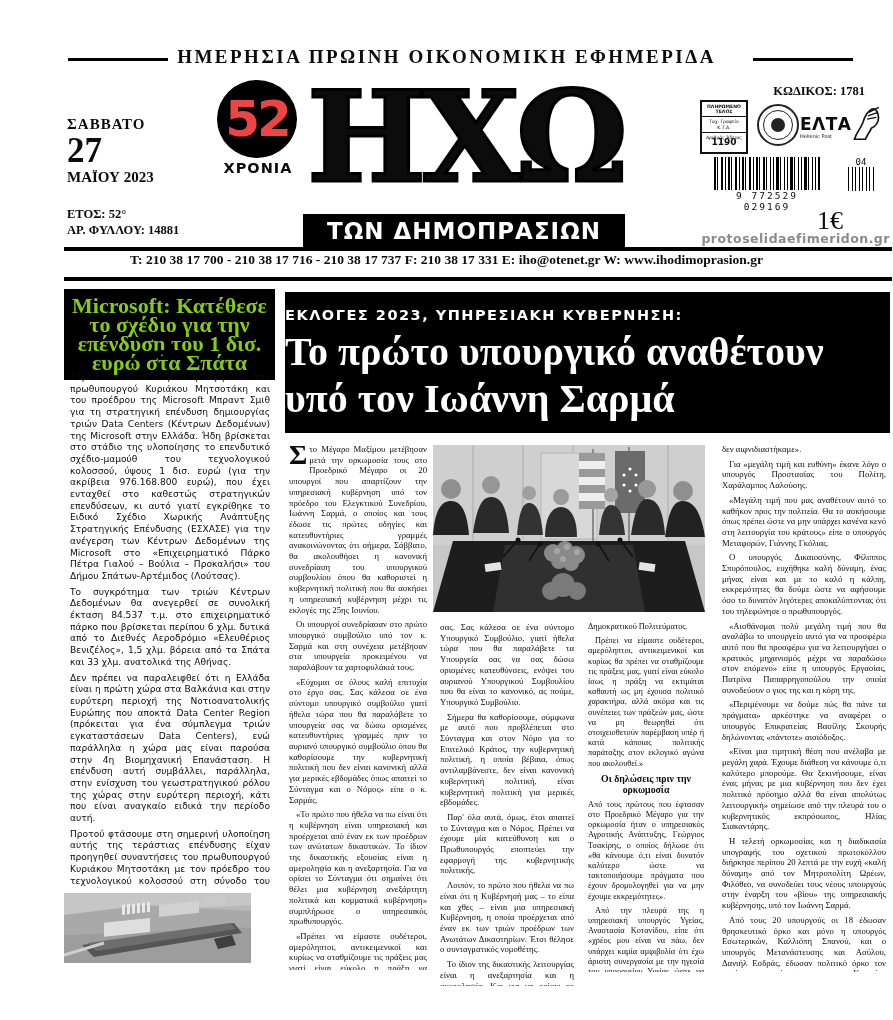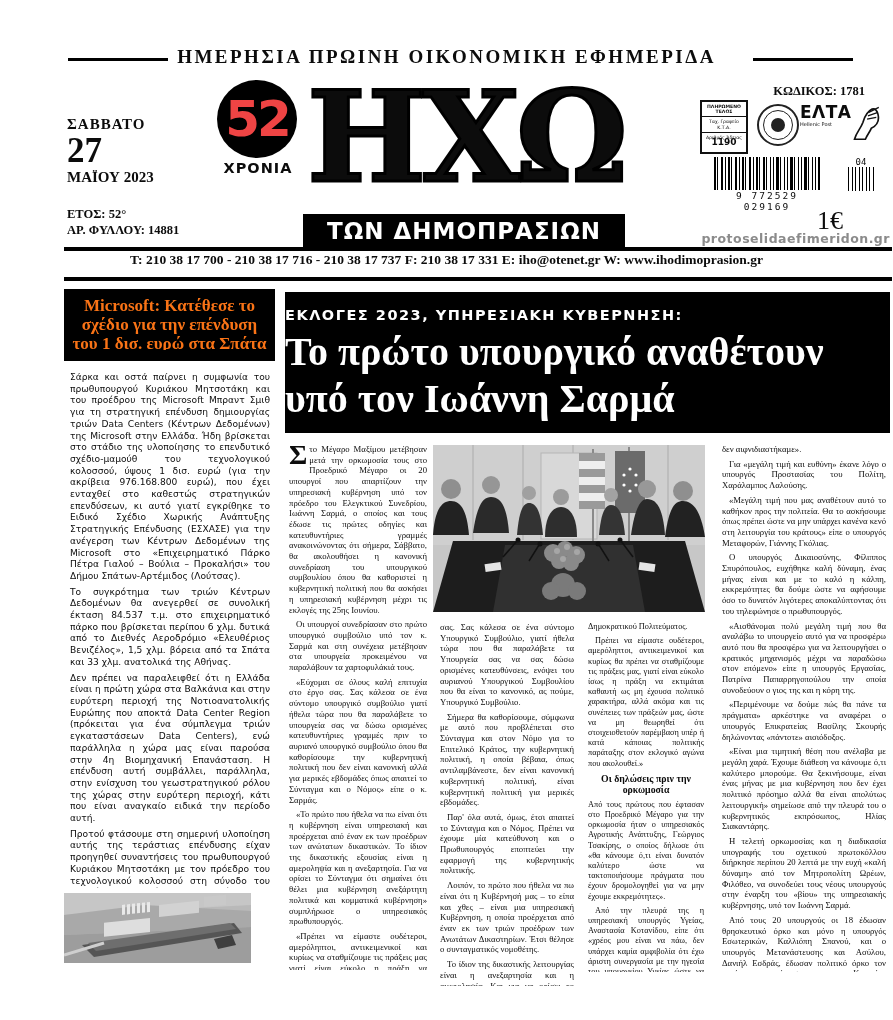--- a/index.html
+++ b/index.html
@@ -34,39 +34,39 @@
   .paidbox .r1 { font-size:4.6px; font-weight:bold; border-bottom:1px solid #111; padding:2px 0; line-height:5.2px; }
   .paidbox .r2 { font-size:4.6px; border-bottom:1px solid #111; padding:2px 0; line-height:5.2px; }
   .paidbox .r3 { font-size:4.6px; padding-top:2px; line-height:5.2px; }
   .paidbox .num { font-size:9px; font-weight:bold; }
 
   .stampc { left:757px; top:104px; width:42px; height:42px; border:2px solid #222; border-radius:50%; }
   .stampc::before { content:""; position:absolute; inset:4px; border:1.5px solid #222; border-radius:50%; }
   .stampc::after { content:""; position:absolute; inset:12px; background:#222; border-radius:50%; }
 
   .elta { left:800px; top:102px; width:80px; height:50px; display:flex; align-items:flex-start; }
-  .elta-text { font-family:"DejaVu Sans",sans-serif; margin-top:2px; }
+  .elta-text { font-family:"DejaVu Sans",sans-serif; margin-top:14px; }
   .elta-text .big { font-weight:bold; font-size:17px; letter-spacing:0.5px; line-height:17px; }
   .elta-text .small { font-size:5px; }
 
   .barcode { left:714px; top:157px; width:106px; }
   .barcode .bars { height:33px; background:repeating-linear-gradient(90deg,#000 0 1.5px,#fff 1.5px 3px,#000 3px 4px,#fff 4px 6.5px,#000 6.5px 9px,#fff 9px 10.5px,#000 10.5px 11.5px,#fff 11.5px 14px); }
   .barcode .nums { font-family:"DejaVu Sans Mono",monospace; font-size:9.5px; letter-spacing:2px; text-align:center; }
   .addon { left:848px; top:157px; width:26px; text-align:center; }
   .addon .n { font-family:"DejaVu Sans Mono",monospace; font-size:9px; }
   .addon .bars { height:24px; background:repeating-linear-gradient(90deg,#000 0 1.5px,#fff 1.5px 4px,#000 4px 5px,#fff 5px 7px); }
 
   .price { left:795px; top:206px; width:70px; text-align:center; font-size:26px; }
   .watermark { left:560px; top:231px; width:330px; text-align:right; color:#8b8b8b; font-family:"DejaVu Sans",sans-serif; font-weight:bold; font-size:12.5px; letter-spacing:0.5px; }
 
   .hrule { left:64px; width:828px; height:3.5px; background:#000; }
   .contacts { left:0; right:0; top:252px; text-align:center; font-weight:bold; font-size:13.5px; }
 
   
-  .sb-head { left:64px; top:289px; width:211px; background:#000; color:#f97316; text-align:center; font-weight:bold; font-size:17px; line-height:19px; padding:7px 6px 8px; }
+  .sb-head { left:64px; top:289px; width:211px; background:#000; color:#84cc16; text-align:center; font-weight:bold; font-size:22px; line-height:19px; padding:7px 6px 8px; }
   .sb-notch { left:156px; top:350px; width:0; height:0; border-left:14px solid transparent; border-right:14px solid transparent; border-top:11px solid #000; }
   .sb-body { left:66px; top:368px; width:208px; height:520px; overflow:hidden; font-family:"DejaVu Sans",sans-serif; font-size:9.1px; line-height:11.7px; text-align:justify; }
   .sb-body p { margin-bottom:1px; }
   .sb-photo { left:64px; top:893px; width:187px; height:70px; }
 
   
   .mh-box { left:285px; top:292px; width:605px; height:141px; background:#000; color:#fff; text-align:left; }
   .kicker { font-family:"DejaVu Sans",sans-serif; font-weight:bold; font-size:14.5px; letter-spacing:1.5px; padding-top:15px; }
   .headline { font-family:"Liberation Serif",serif; font-weight:bold; font-size:40px; line-height:47px; margin-top:5px; }
 

